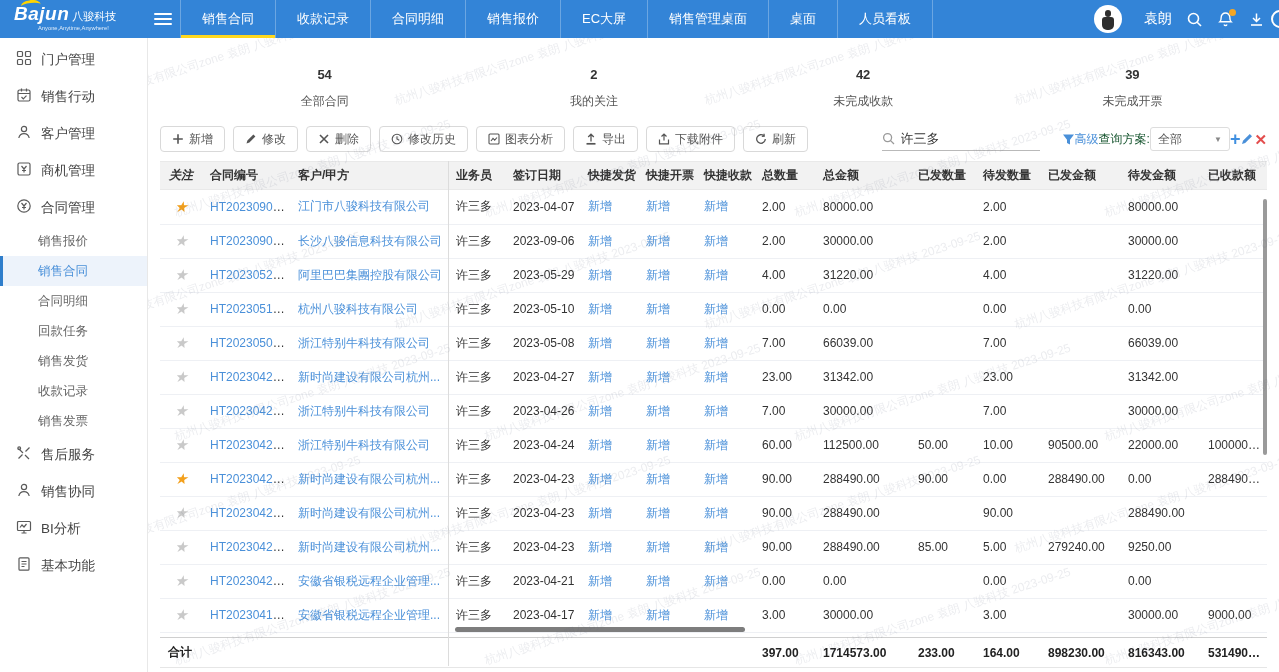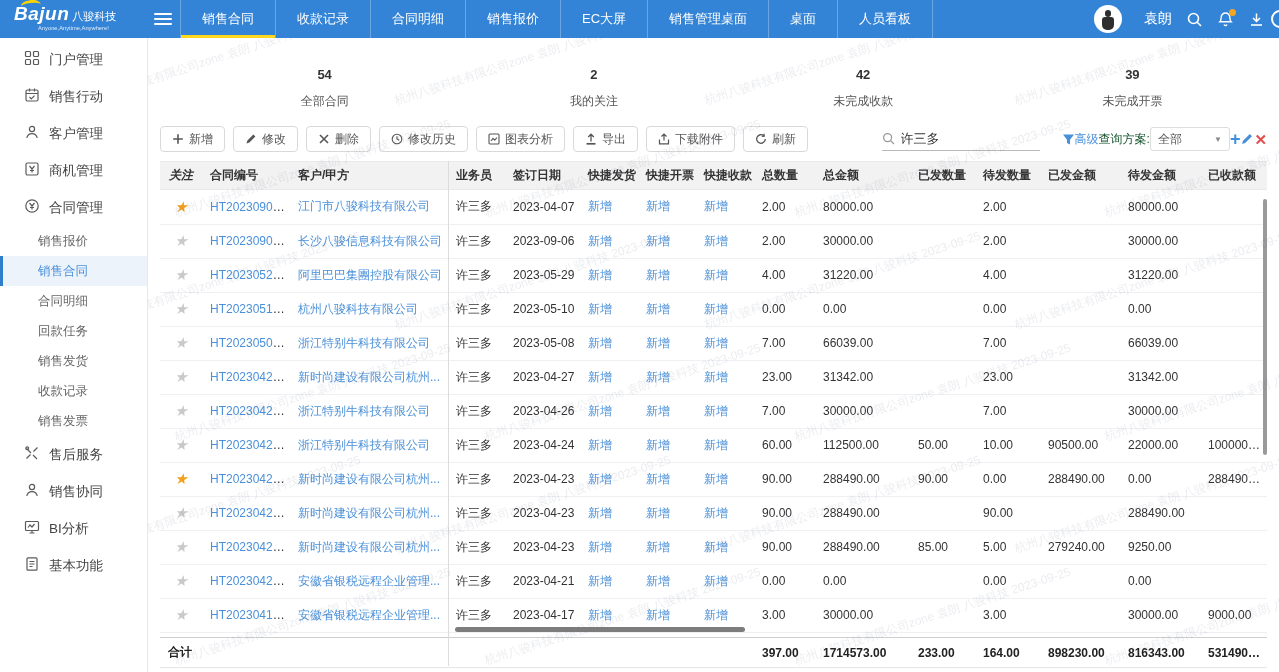--- a/index.html
+++ b/index.html
@@ -28,21 +28,21 @@
   .avatar .head { position:absolute; top:5px; left:11px; width:6px; height:7px; background:#2e2e2e; border-radius:3px; }
   .avatar .body { position:absolute; top:12px; left:8px; width:12px; height:13px; background:#2e2e2e; border-radius:3px 3px 5px 5px; }
   .username { font-size:14px; cursor:pointer;margin-left:8px; }
   .tb-icon { width:17px; height:17px; position:relative; cursor:pointer; }
   .tb-icon svg { width:17px; height:17px; display:block; }
   .bell-dot { position:absolute; top:-2px; right:-2px; width:7px; height:7px; border-radius:50%; background:#f5a623; }
   .half-circle { position:absolute; right:-10px; top:10px; width:18px; height:18px; border:2px solid #fff; border-radius:50%; }
 
   
   .sidebar { position:absolute; top:38px; left:0; bottom:0; width:148px; background:#fff; border-right:1px solid #e8e8e8; padding-top:3px; z-index:10; }
-  .side-item { display:flex; align-items:center; gap:9px; height:37px; padding-left:24px; font-size:13.5px; color:#444; cursor:pointer; }
+  .side-item { display:flex; align-items:center; gap:9px; height:37px; padding-left:16px; font-size:13.5px; color:#444; cursor:pointer; }
   .side-item svg { width:16px; height:16px; flex:0 0 16px; }
   .side-child { height:30px; line-height:30px; padding-left:38px; font-size:12.5px; color:#666; cursor:pointer; position:relative; }
   .side-child.active { background:#edf3fb; color:#4a90d9; }
   .side-child.active::before { content:""; position:absolute; left:0; top:0; bottom:0; width:3px; background:#2f7ecb; }
 
   
   .content { position:absolute; top:38px; left:148px; width:1131px; bottom:0; background:#fff; padding:0 12px; overflow:hidden; }
 
   .stats { display:flex; margin-top:17px; height:60px; padding-left:30px; }
   .stat { flex:1; text-align:center; padding-top:12px; cursor:pointer; }

